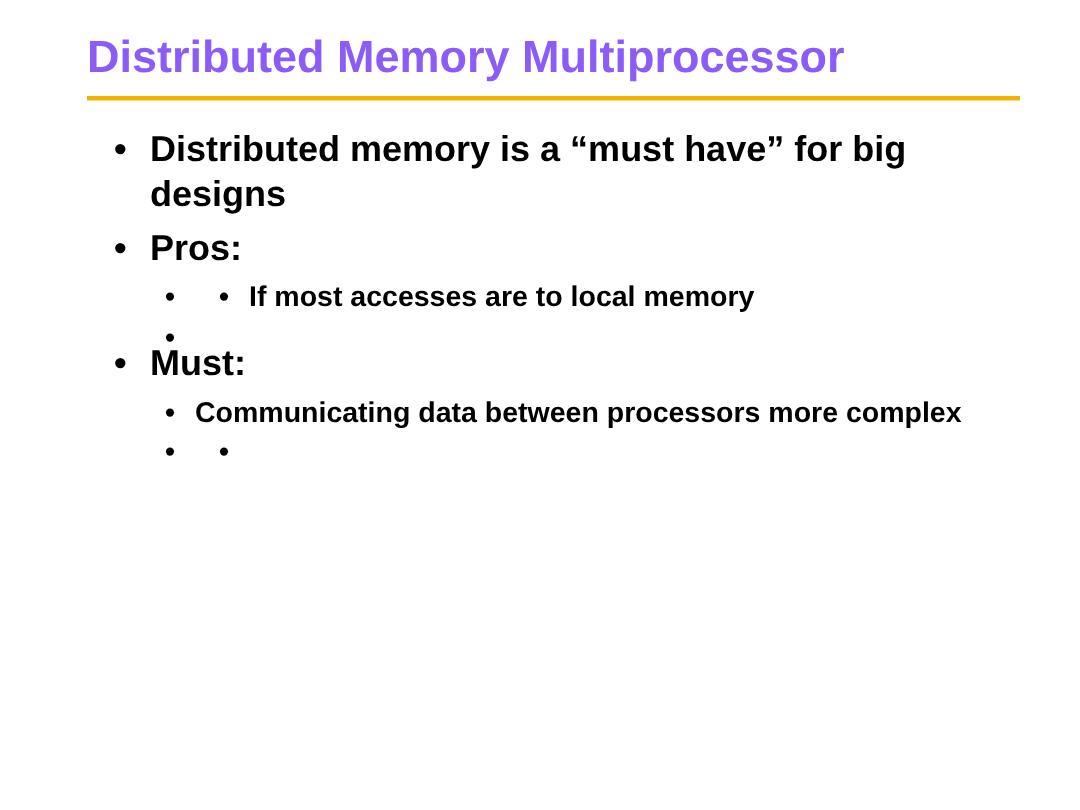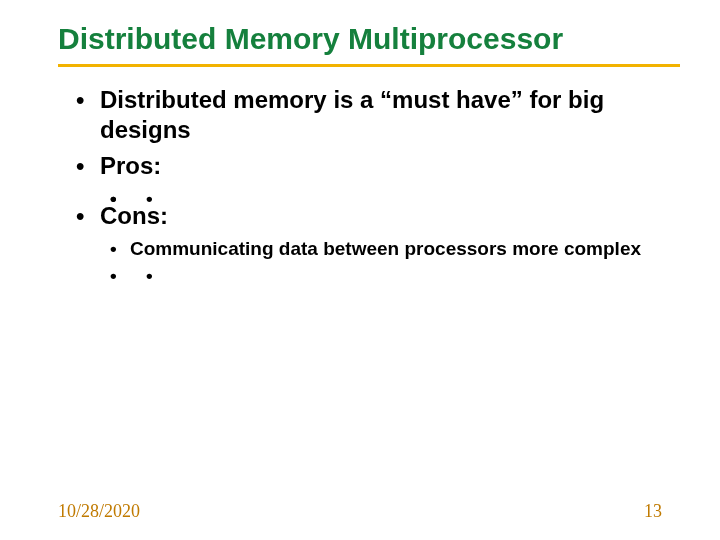--- a/index.html
+++ b/index.html
@@ -13,21 +13,21 @@
   }
   .slide {
     width: 100%;
     height: 100%;
     padding: 22px 0 0 0;
     position: relative;
   }
   .title {
     font-size: 30px;
     font-weight: bold;
-    color: #15803d;
+    color: #8b5cf6;
     padding: 0 0 8px 58px;
   }
   .rule {
     height: 3px;
     background: #f2b200;
     margin: 0 40px 18px 58px;
   }
   .content {
     padding: 0 48px 0 58px;
     color: #000;
@@ -116,43 +116,40 @@
     <div class="l1b">
       <span class="bullet">•</span>
       <span>Pros:</span>
     </div>
 
     <div class="l2">
       <span class="bullet">•</span>
     </div>
     <div class="l3">
       <span class="bullet">•</span>
+      <span>If most accesses are to local memory</span>
     </div>
     <div class="l2">
       <span class="bullet">•</span>
     </div>
 
     <div class="gap"></div>
 
     <div class="l1b">
       <span class="bullet">•</span>
-      <span>Cons:</span>
+      <span>Must:</span>
     </div>
 
     <div class="l2">
       <span class="bullet">•</span>
       <span>Communicating data between processors more complex</span>
     </div>
     <div class="l2">
       <span class="bullet">•</span>
     </div>
     <div class="l3">
       <span class="bullet">•</span>
     </div>
 
   </div>
 
-  <div class="footer">
-    <span>10/28/2020</span>
-    <span>13</span>
-  </div>
 
 </div>
 
 </body></html>

